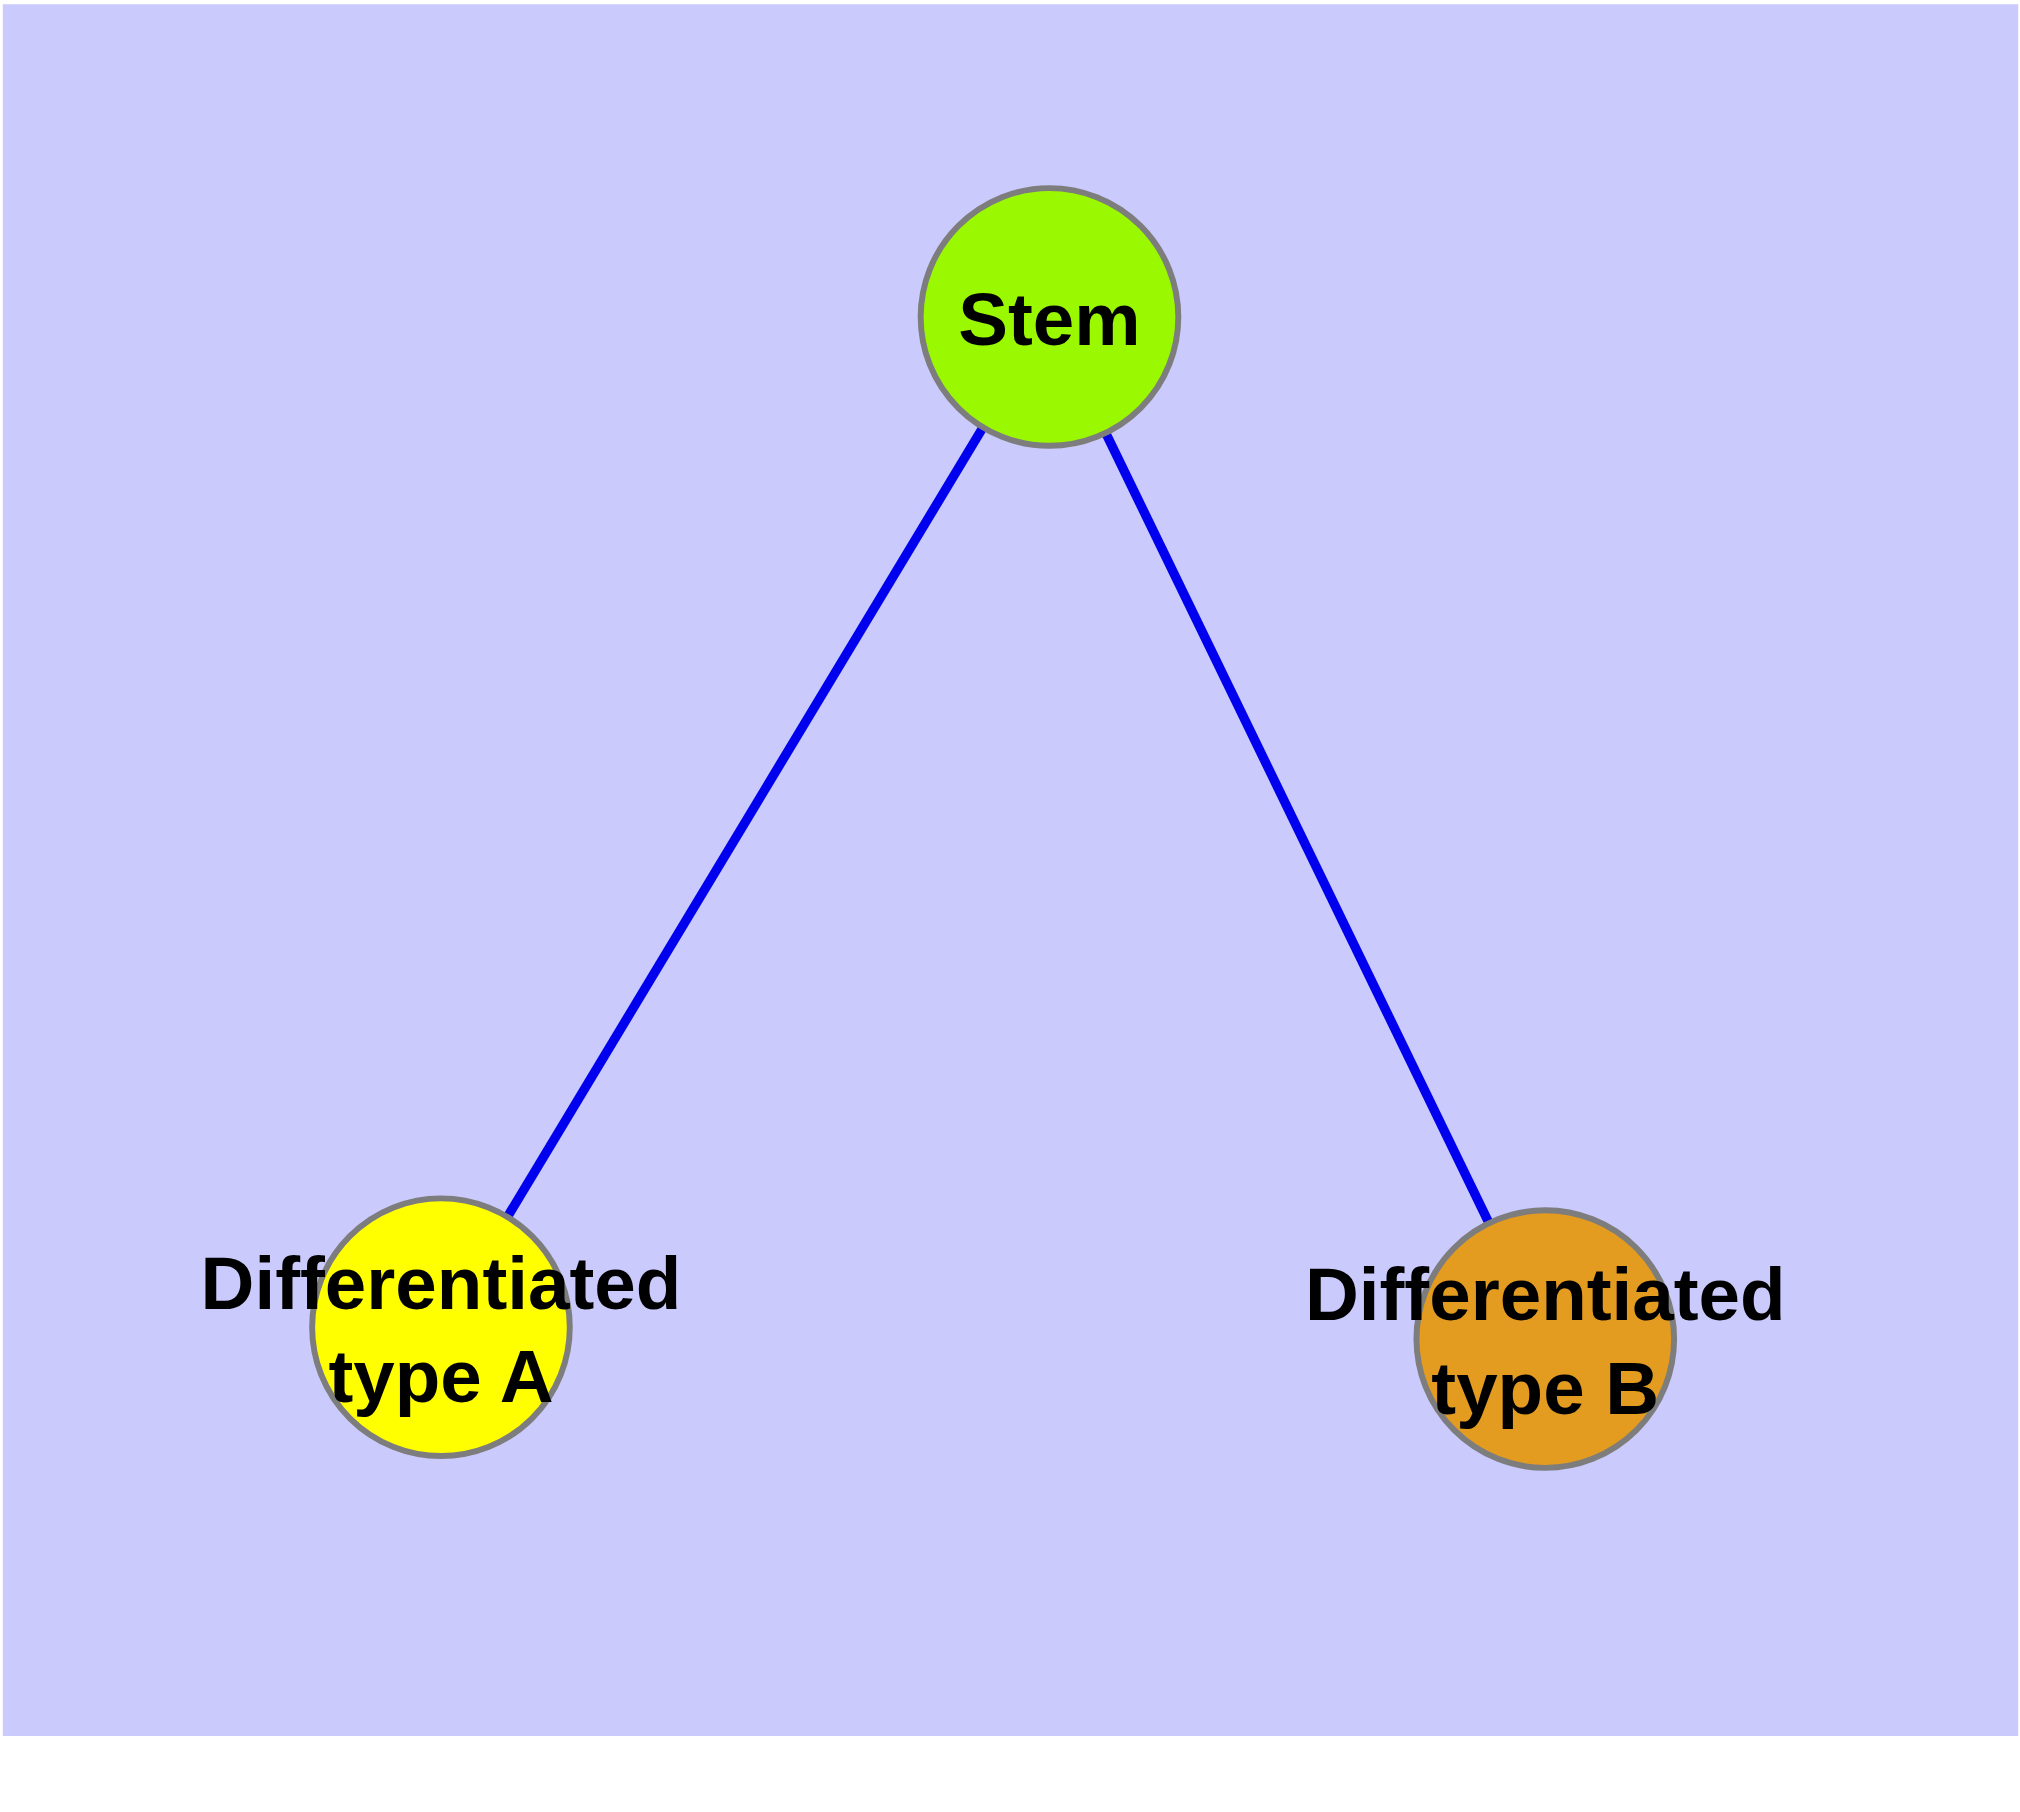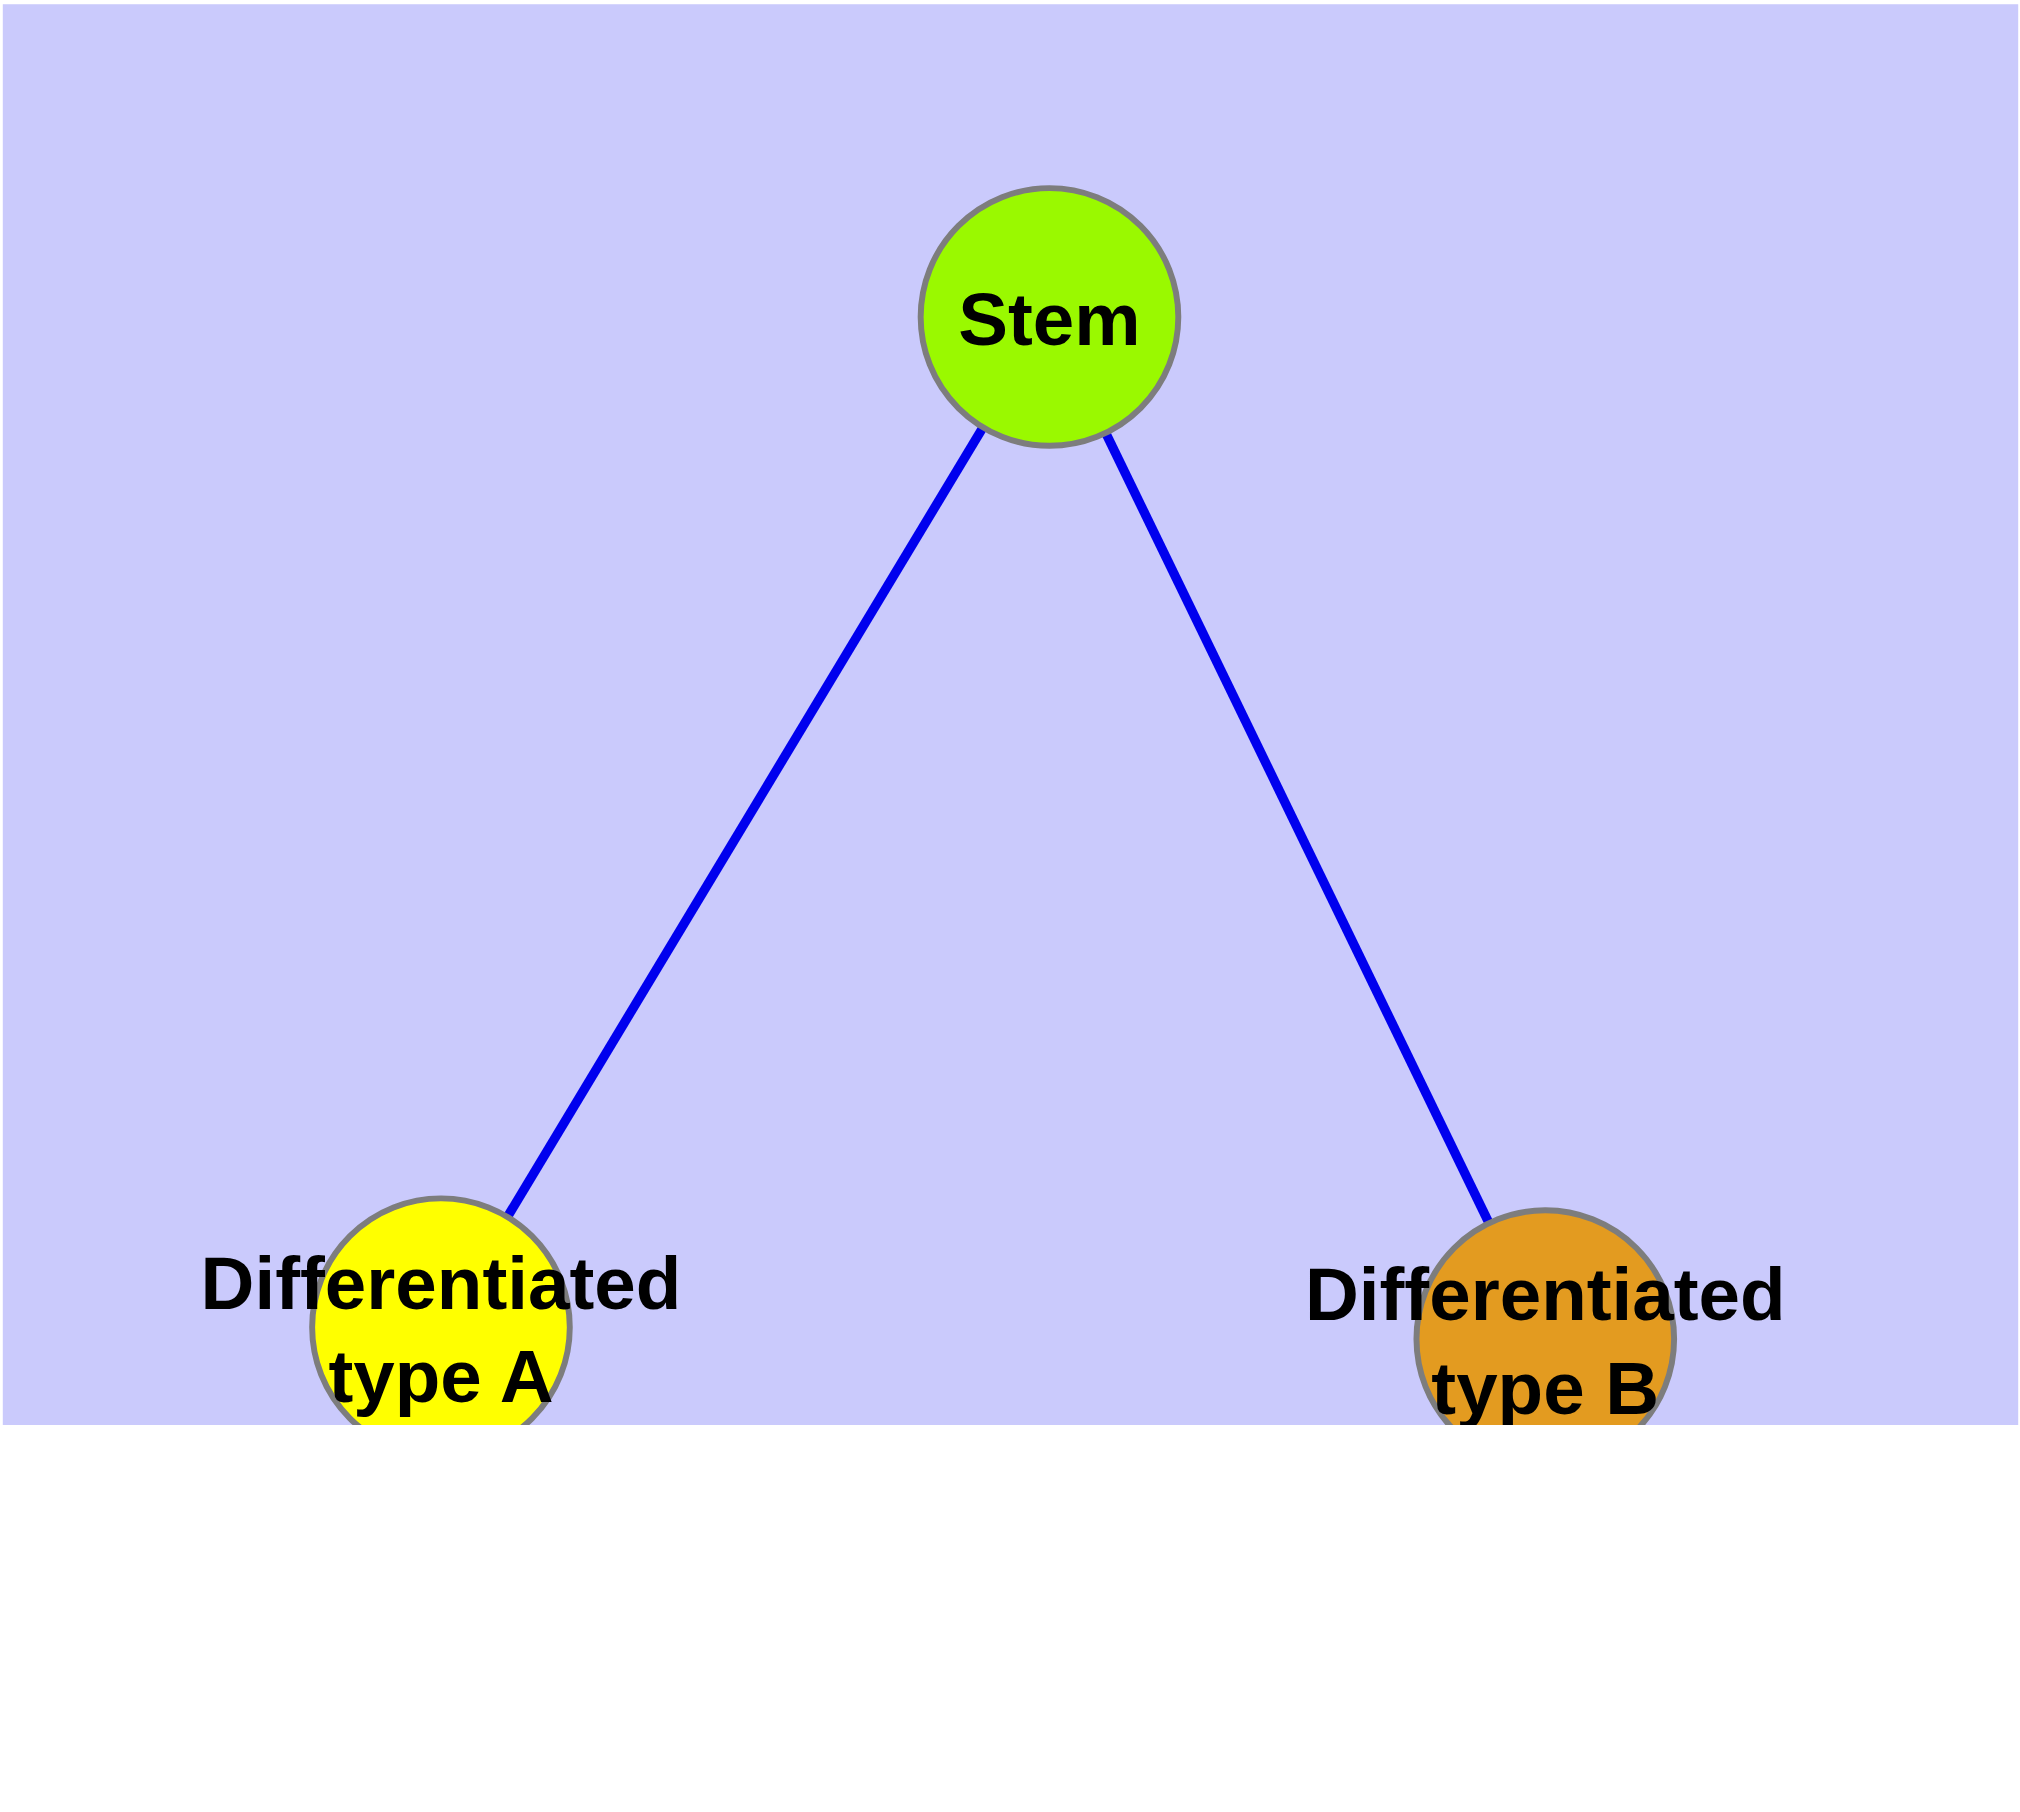--- a/index.html
+++ b/index.html
@@ -4,21 +4,21 @@
 <style>
   html, body {
     margin: 0;
     padding: 0;
     background: #ffffff;
     font-family: "Liberation Sans", sans-serif;
   }
   .page {
     position: relative;
     width: 2021px;
-    height: 1425px;
+    height: 1736px;
     background: #ffffff;
     overflow: hidden;
   }
   svg.graph {
     position: absolute;
     left: 0;
     top: 0;
     width: 2021px;
     height: 1812px;
     display: block;

